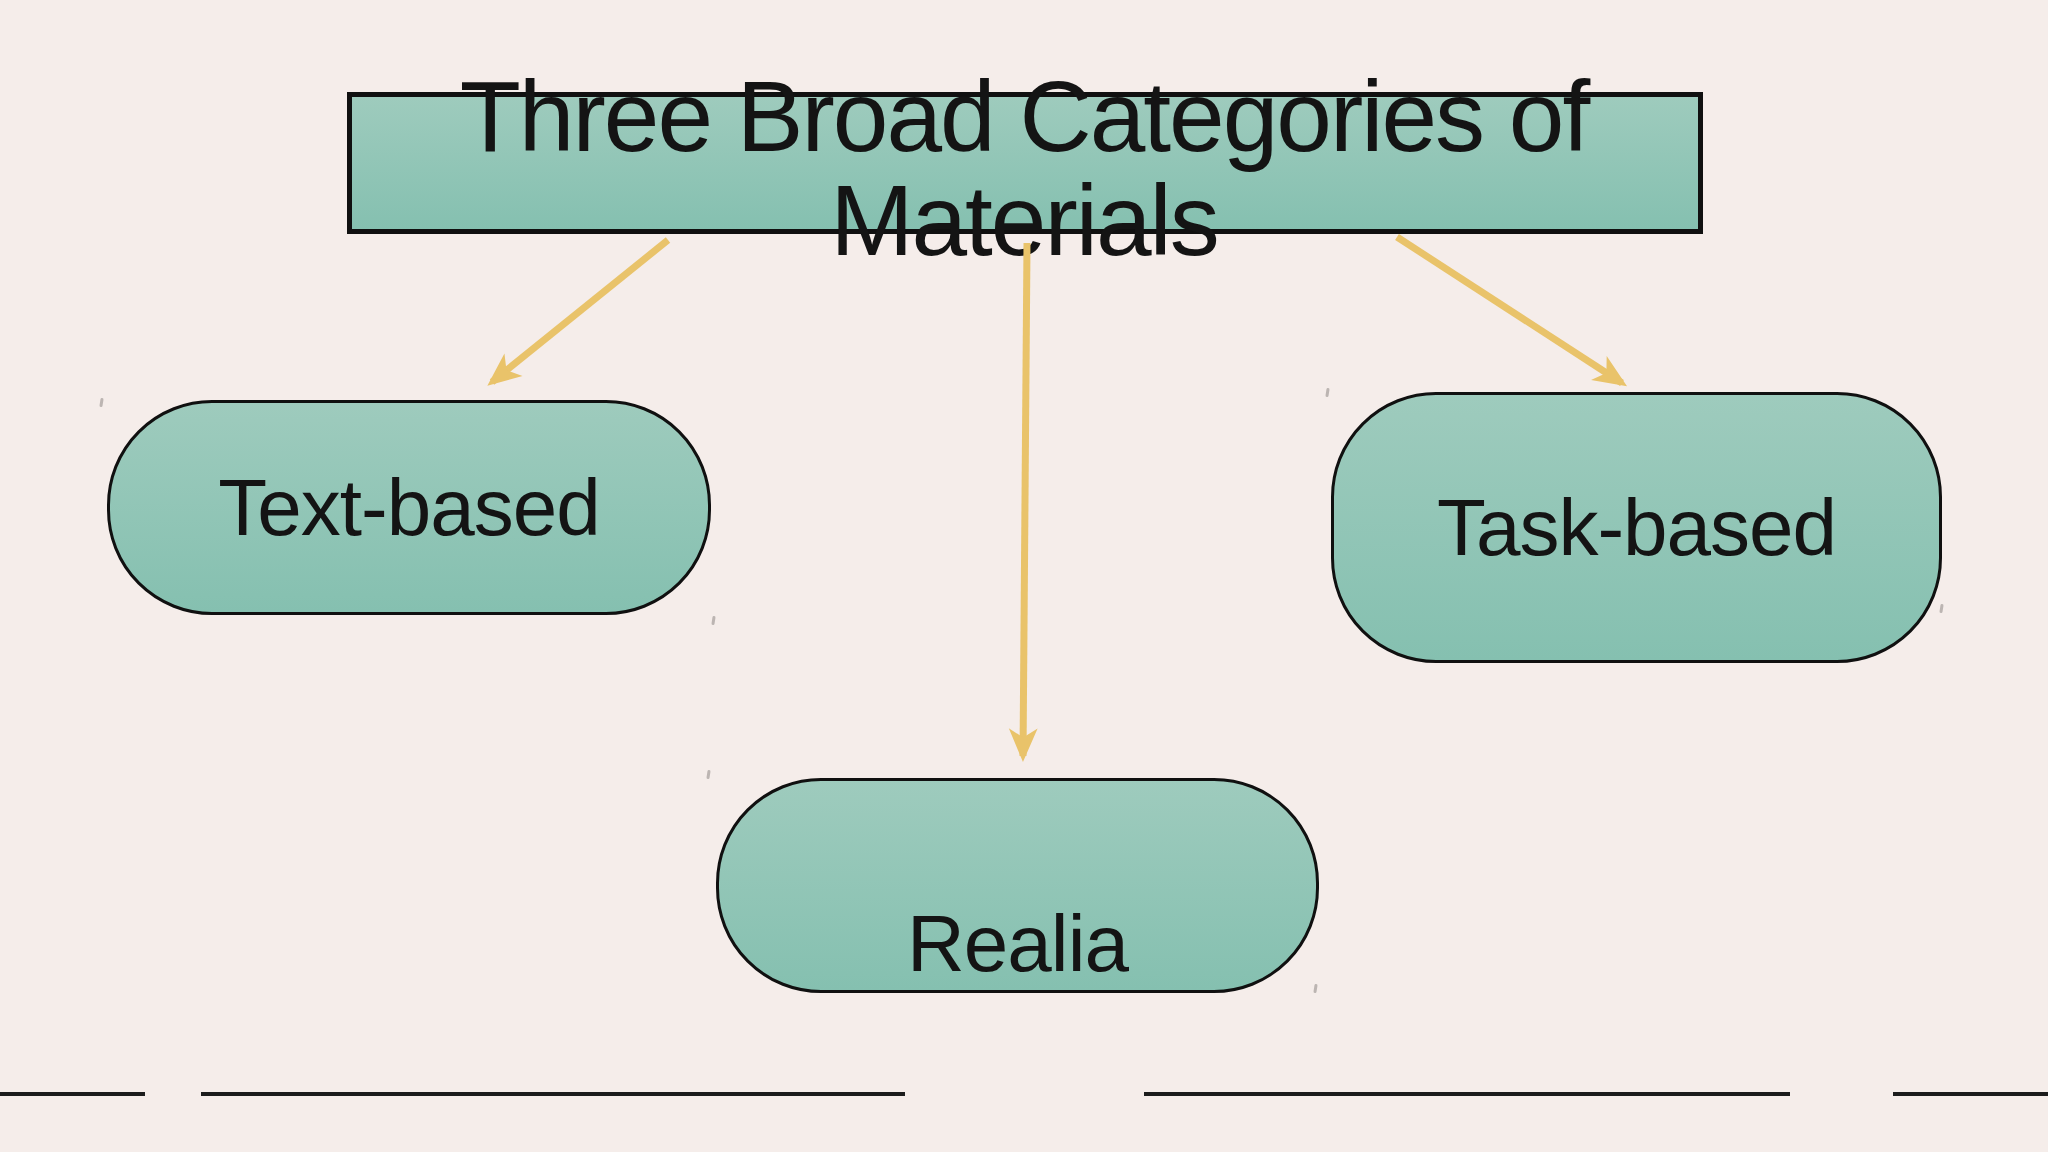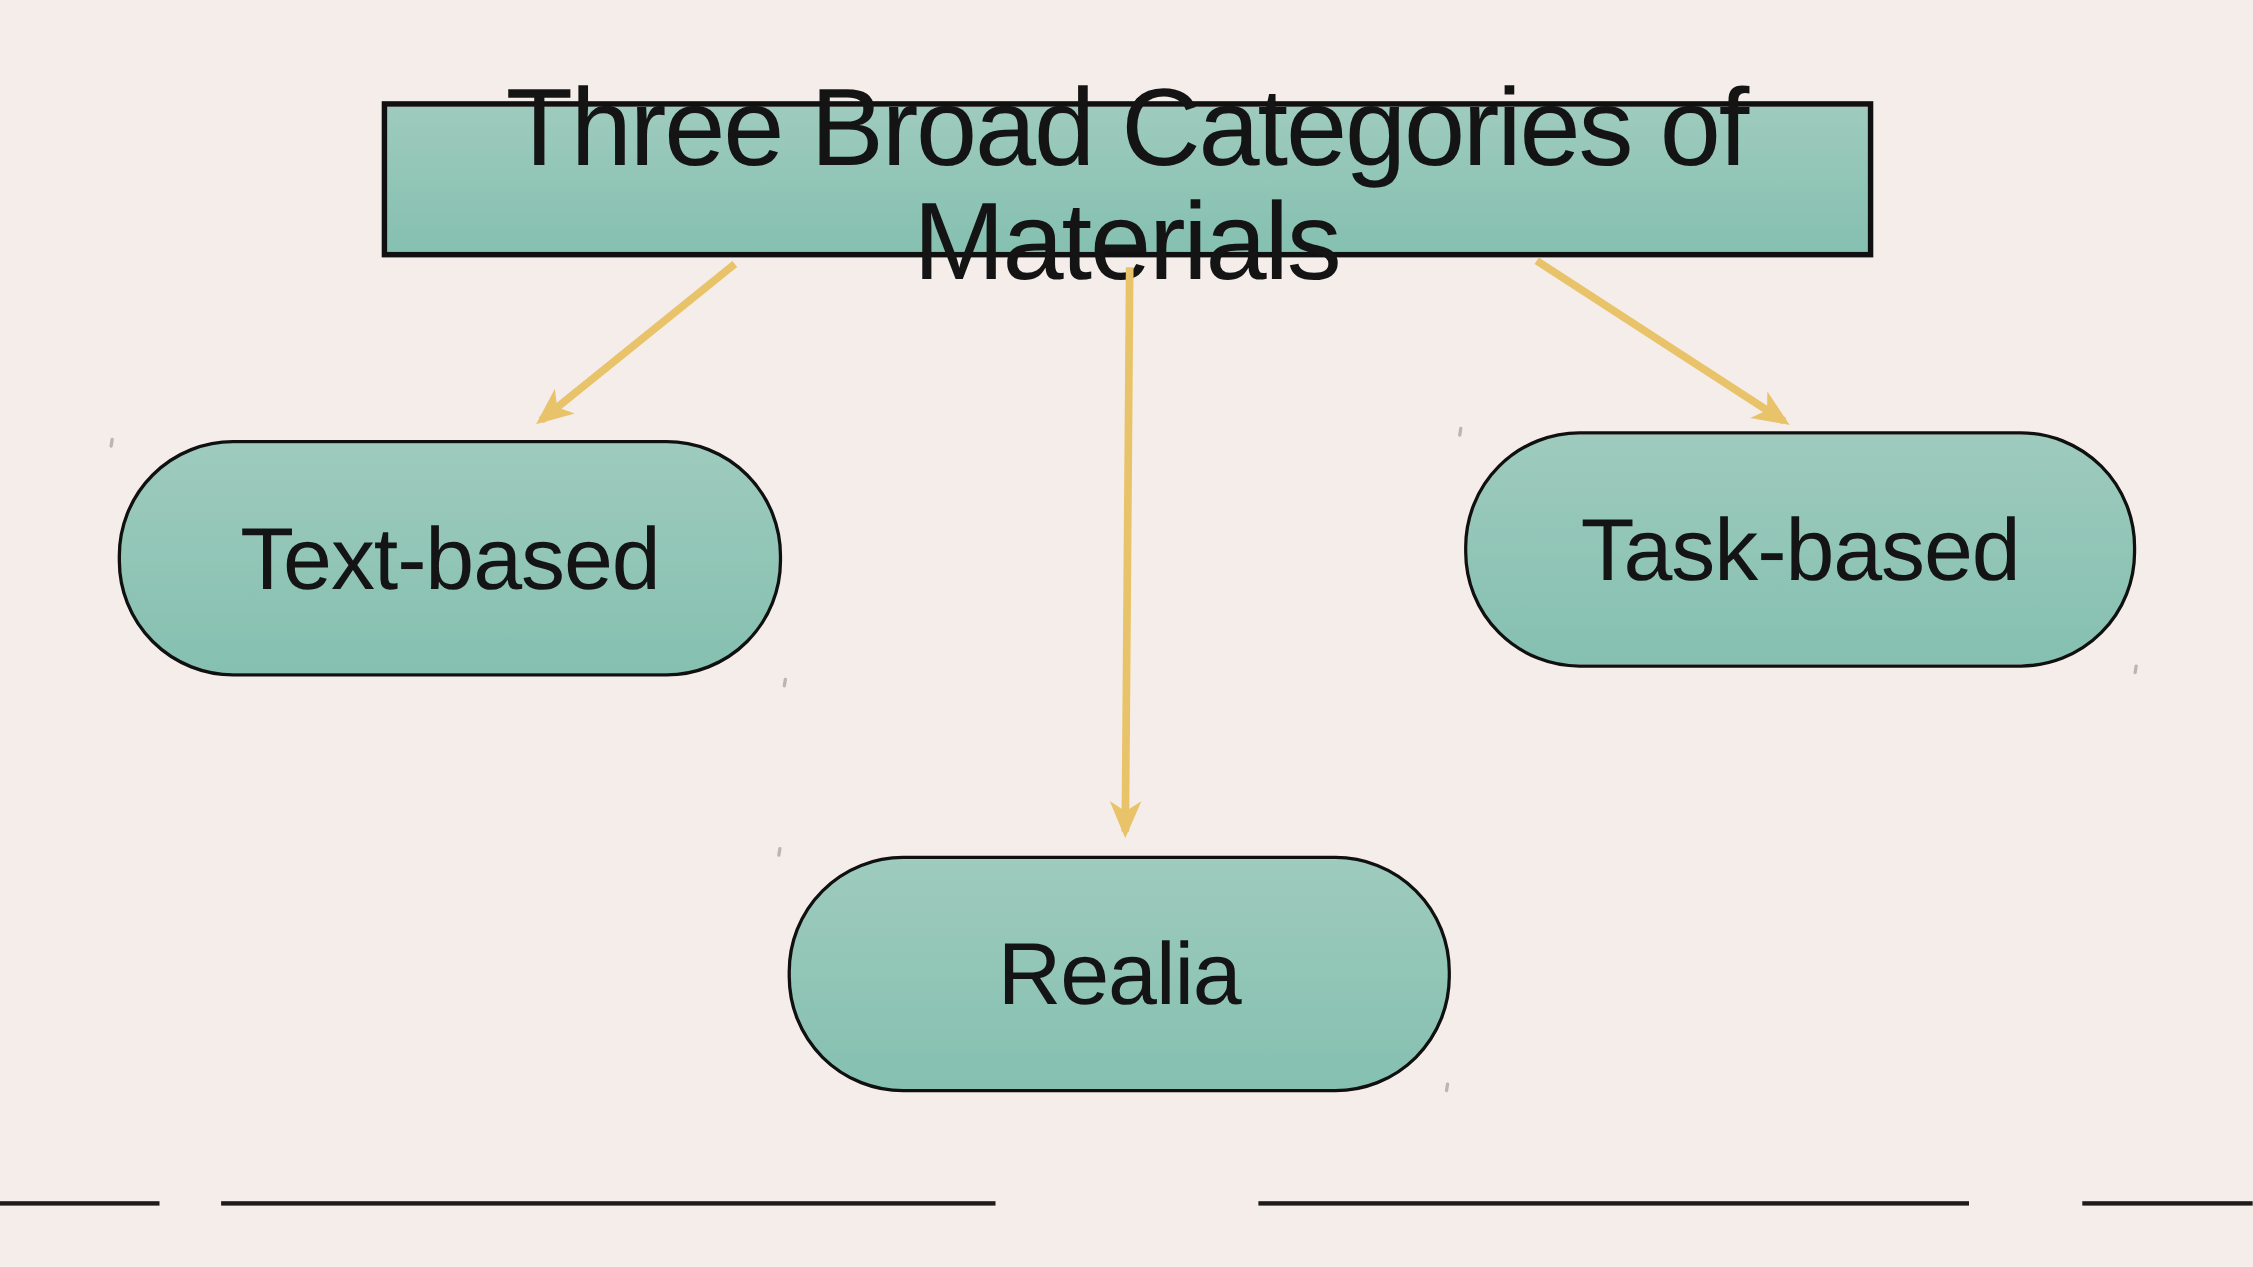--- a/index.html
+++ b/index.html
@@ -47,22 +47,22 @@
     position:absolute;
     background:linear-gradient(180deg,var(--shape-fill-top) 0%,var(--shape-fill-bottom) 100%);
     border:3px solid var(--shape-border);
     border-radius:105px;
     display:flex;align-items:center;justify-content:center;
     font-size:80px;
     letter-spacing:-1px;
     color:var(--text);
   }
   .bubble-text-based{left:107px;top:400px;width:604px;height:215px;}
-  .bubble-task-based{left:1331px;top:392px;width:611px;height:215px;}
-  .bubble-realia{left:716px;top:778px;width:603px;height:215px;}
+  .bubble-task-based{left:1331px;top:392px;width:611px;height:271px;}
+  .bubble-realia{left:716px;top:778px;width:603px;height:215px;align-items:flex-end;}
 
   
   .arrow-layer{position:absolute;inset:0;pointer-events:none;}
 
   
   .rule{
     position:absolute;
     top:1092px;height:4px;
     background:var(--rule);
   }

